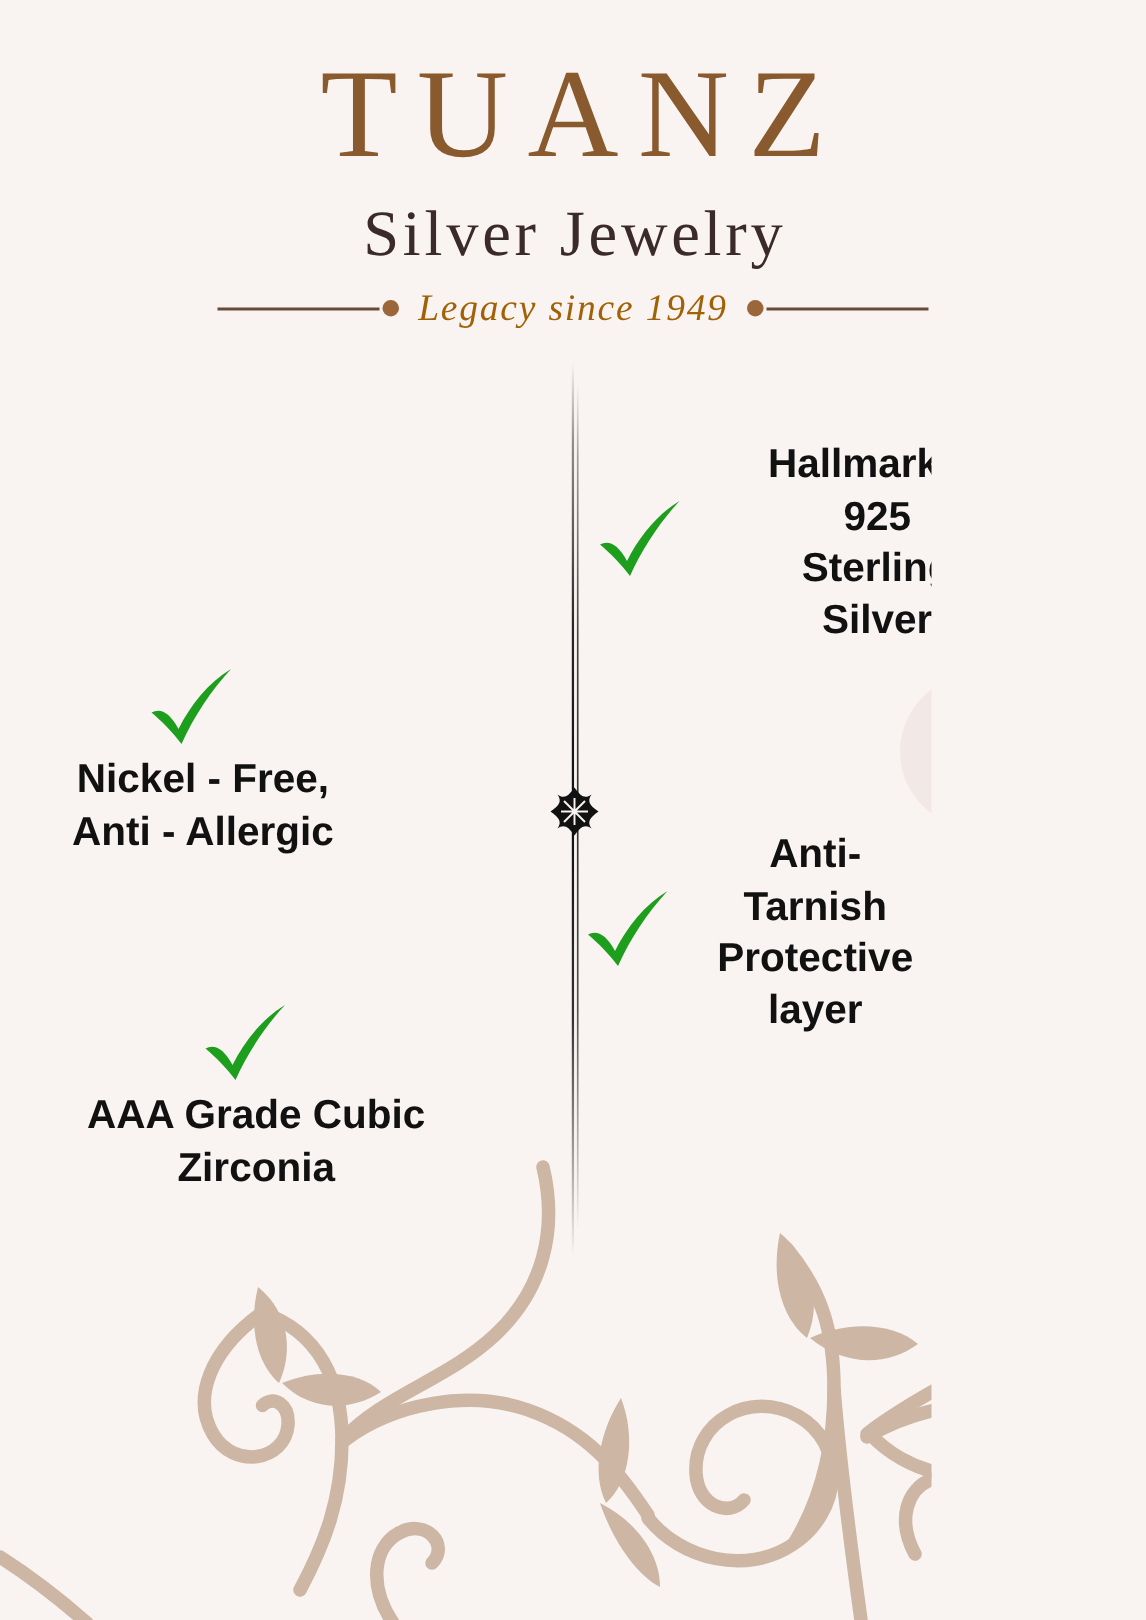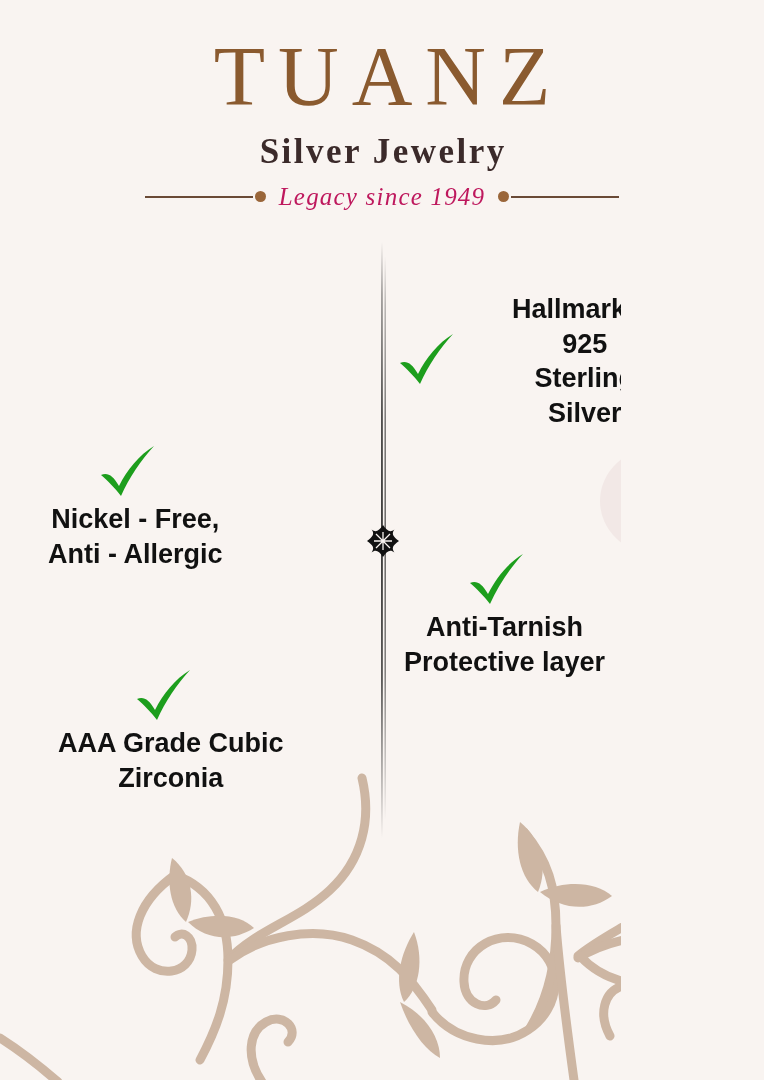--- a/index.html
+++ b/index.html
@@ -38,22 +38,22 @@
     line-height: 1.02;
     font-weight: 400;
     letter-spacing: 13px;
     text-indent: 13px;
     color: #8a5a2f;
   }
   .brand-sub {
     margin: 0;
     padding-top: 12px;
     font-family: "Liberation Serif", "DejaVu Serif", serif;
-    font-size: 35px;
-    font-weight: 700;
+    font-size: 43px;
+    font-weight: 400;
     letter-spacing: 2.5px;
     text-indent: 2.5px;
     color: #3b2a2a;
   }
   .legacy-row {
     margin: 0;
     padding-top: 11px;
     display: flex;
     align-items: center;
     justify-content: center;
@@ -70,21 +70,21 @@
     border-radius: 50%;
     background: #9a663a;
     margin: 0 2px;
   }
   .legacy-text {
     font-family: "Liberation Serif", "DejaVu Serif", serif;
     font-style: italic;
     font-size: 25px;
     font-weight: 400;
     letter-spacing: 1.2px;
-    color: #be185d;
+    color: #a16207;
     padding: 0 11px;
     white-space: nowrap;
   }
 
   
   .divider-wrap {
     position: absolute;
     left: 0;
     top: 238px;
     width: 764px;
@@ -132,21 +132,21 @@
     margin-left: 14px;
   }
   .feature.right-side .f-text {
     text-align: center;
     margin-left: 16px;
   }
 
   
   #feature-1 { left: 396px; top: 292px; gap: 38px; }
   #feature-2 { left: 34px;  top: 444px; }
-  #feature-3 { left: 388px; top: 552px; flex-direction: column; }
+  #feature-3 { left: 388px; top: 552px; }
   #feature-4 { left: 44px;  top: 668px; }
 
   
   .vine {
     position: absolute;
     left: 0;
     bottom: 0;
     width: 764px;
     height: 330px;
     z-index: 2;

